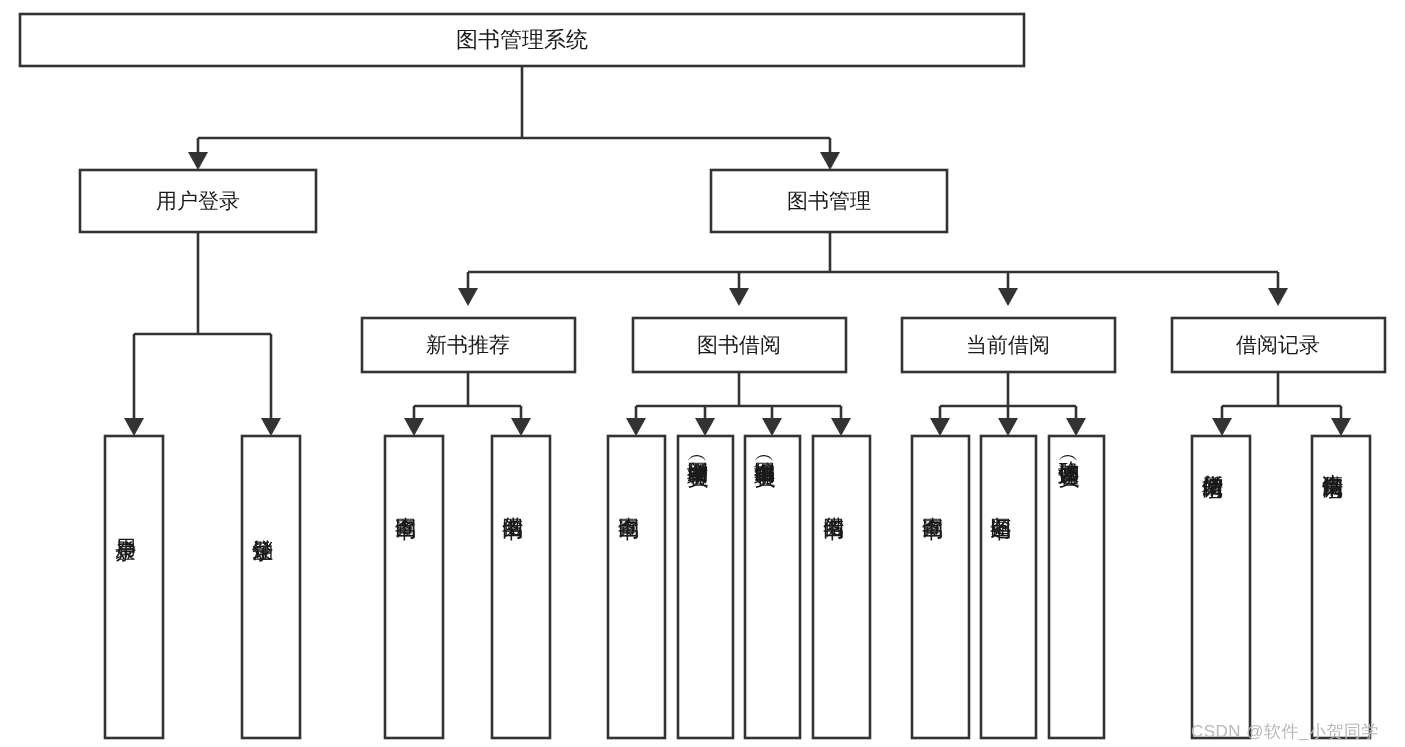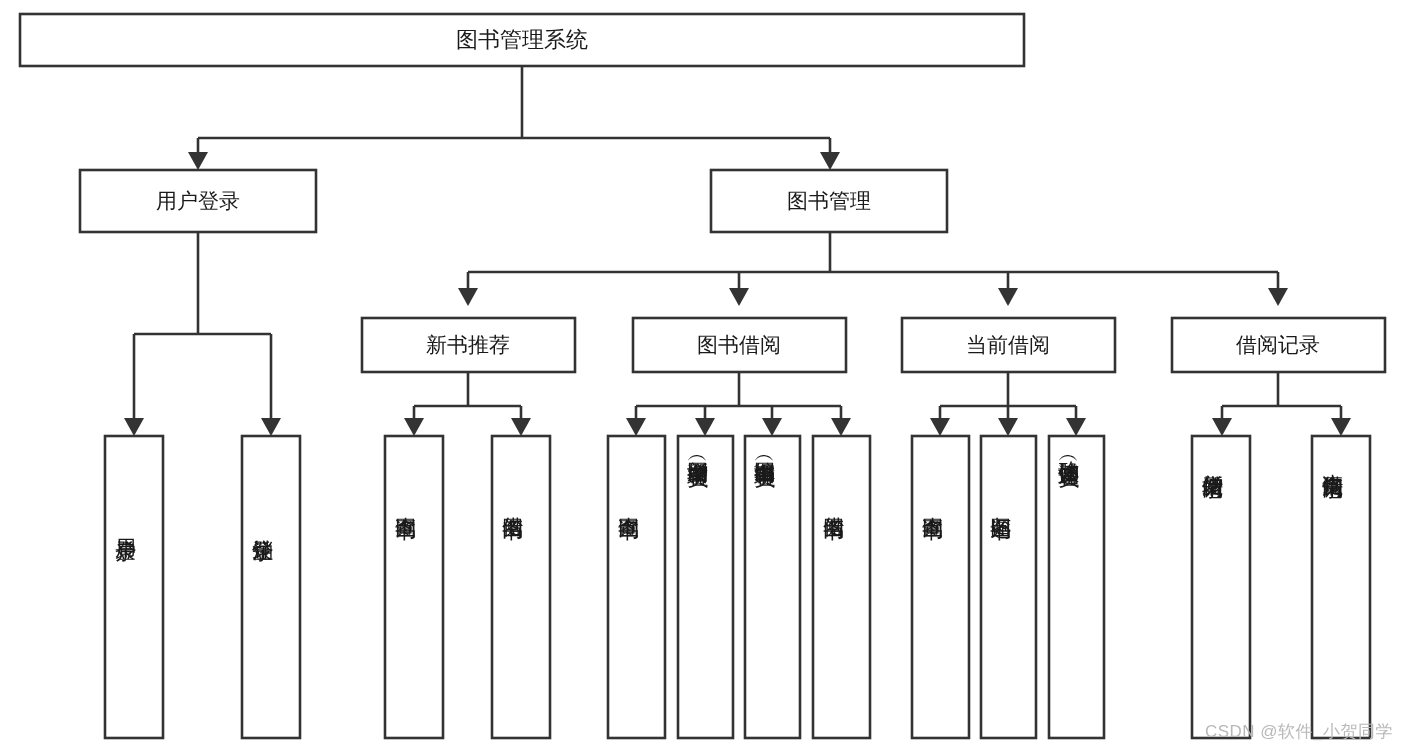--- a/index.html
+++ b/index.html
@@ -63,21 +63,21 @@
     line-height: 1.18;
     color: #1a1a1a;
     writing-mode: vertical-rl;
     text-orientation: upright;
     white-space: nowrap;
     letter-spacing: 1px;
     pointer-events: none;
   }
   .watermark {
     position: absolute;
-    right: 12px;
+    right: 26px;
     bottom: 4px;
     font-family: "Liberation Sans", "DejaVu Sans", sans-serif;
     font-size: 17px;
     color: #b8b8b8;
     white-space: nowrap;
     letter-spacing: 0.5px;
   }
 </style>
 </head>
 <body>

